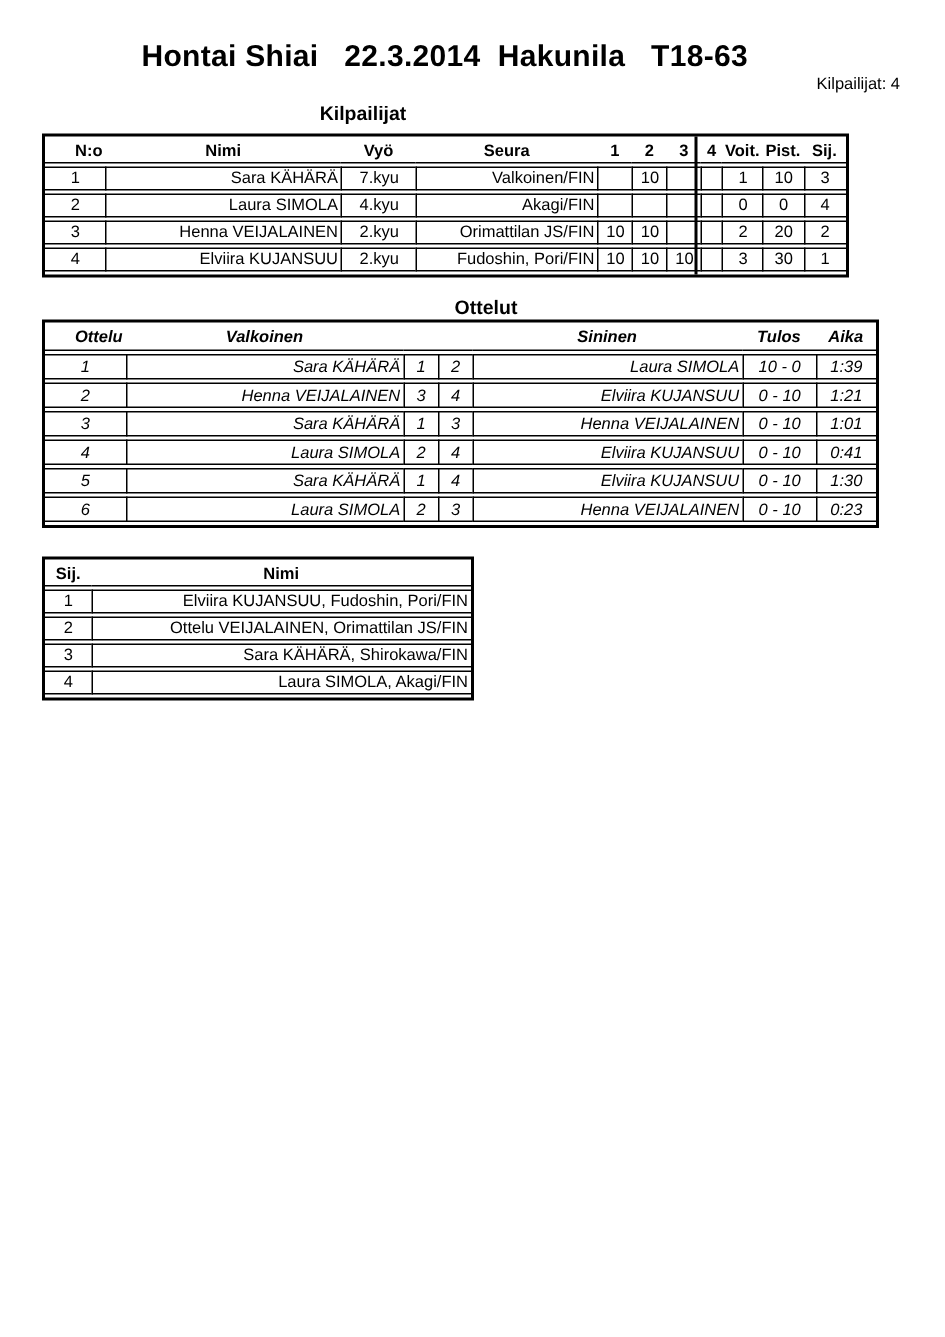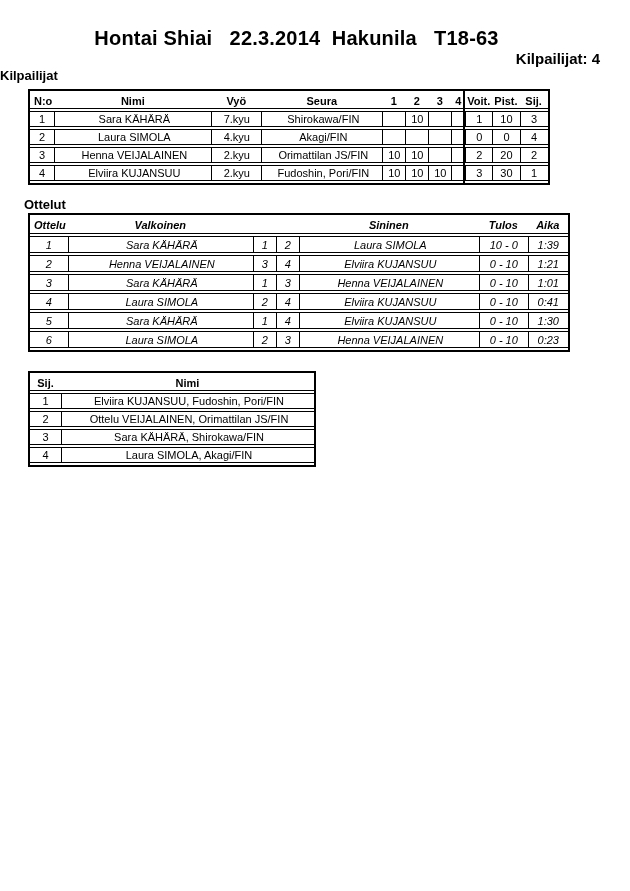--- a/index.html
+++ b/index.html
@@ -5,23 +5,23 @@
   html,body { margin:0; padding:0; background:#fff; }
   .sheet {
     position:relative; width:630px; height:891px; background:#ffffff;
     font-family:"Liberation Sans", sans-serif; color:#000; overflow:hidden;
   }
   .title {
     position:absolute; top:27px; left:0; width:545px; text-align:center;
     font-size:20px; font-weight:bold; white-space:pre; letter-spacing:0.2px;margin-left:24px;
   }
   .meta {
-    position:absolute; top:50px; right:30px; font-size:15px; font-weight:bold;
-  }
-  .h2 { position:absolute; font-size:13px; font-weight:bold; text-align:left; }
+    position:absolute; top:50px; right:30px; font-size:11px; font-weight:normal;
+  }
+  .h2 { position:absolute; font-size:13px; font-weight:bold; text-align:center; }
   #h-kilpailijat { top:68px;  left:0; width:484px; }
   #h-ottelut     { top:197px; left:0; width:600px;padding-left:24px; }
   #h-tulokset    { top:350px; left:0; width:370px; }
 
   .twrap { position:absolute; }
   #t1wrap { top:89px;  left:28px; }
   #t2wrap { top:213px; left:28px;font-style:italic; }
   #t3wrap { top:371px; left:28px; }
 
   table {
@@ -29,21 +29,21 @@
     border:2px solid #000; table-layout:fixed; background:#fff;
   }
   th, td {
     font-size:11px; box-sizing:border-box; white-space:nowrap;
     height:16px; line-height:14px; padding:0 2px; vertical-align:middle;
     text-align:center; overflow:hidden;
   }
   th { font-weight:bold; border-bottom:1px solid #000; overflow:visible; }
   td { border-top:1px solid #000; border-bottom:1px solid #000; }
   td + td { border-left:1px solid #000; }
-  th.left, td.left { text-align:center; padding-left:4px; }
+  th.left, td.left { text-align:right; padding-left:20px; }
   #t2wrap th, #t2wrap td { height:17px; }
 
   
   .w-no{width:23px} .w-nimi{width:157px} .w-vyo{width:50px} .w-seura{width:121px}
   .w-r{width:23px} .w-r4{width:14px} .w-voit{width:27px} .w-pist{width:25px} .w-sij{width:28px}
   
   .w2-ottelu{width:28px} .w2-valk{width:185px} .w2-n{width:23px}
   .w2-sin{width:180px} .w2-tulos{width:49px} .w2-aika{width:40px}
   
   .w3-sij{width:31px} .w3-nimi{width:253px}
@@ -73,21 +73,21 @@
         <th class="w-r">3</th>
         <th class="w-r4">4</th>
         <th class="w-voit">Voit.</th>
         <th class="w-pist">Pist.</th>
         <th class="w-sij">Sij.</th>
       </tr>
       <tr>
         <td>1</td>
         <td class="left">Sara KÄHÄRÄ</td>
         <td>7.kyu</td>
-        <td class="left">Shirokawa/FIN</td>
+        <td class="left">Valkoinen/FIN</td>
         <td></td>
         <td>10</td>
         <td></td>
         <td></td>
         <td>1</td>
         <td>10</td>
         <td>3</td>
       </tr>
       <tr>
         <td>2</td>

